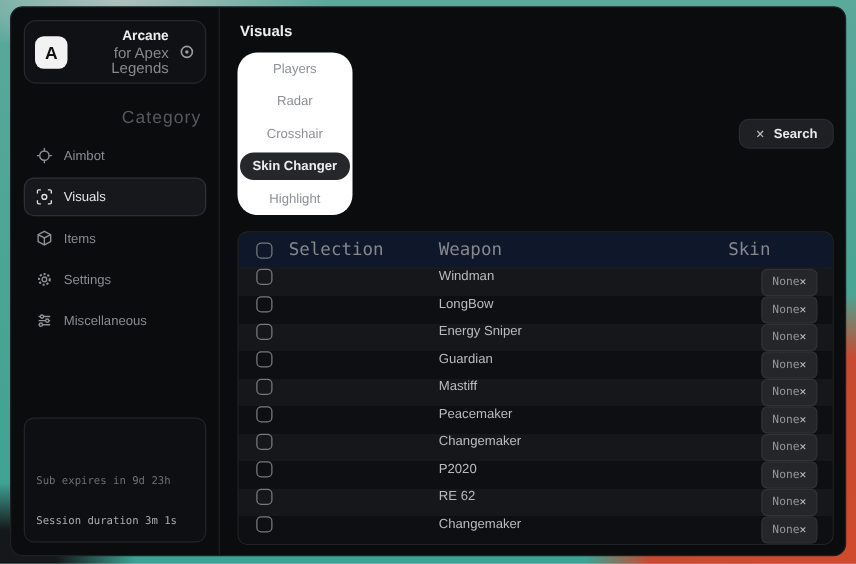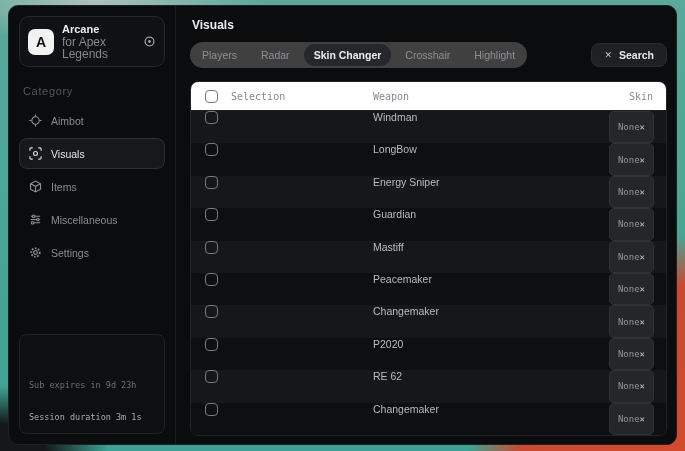--- a/index.html
+++ b/index.html
@@ -26,26 +26,26 @@
   .brand-card {
     display:flex; align-items:center; gap:8px;
     border:1px solid #26282c; background:#101114; border-radius:10px;
     padding:6px 8px; margin-bottom:12px;
   }
   .logo {
     width:26px; height:26px; border-radius:7px; background:#f2f2f2; color:#111;
     font-weight:bold; font-size:14px; display:flex; align-items:center; justify-content:center;
     flex:none;
   }
-  .brand-text { flex:1; min-width:0; }
+  .brand-text { flex:1; min-width:0;text-align:right; }
   .brand-title { color:#eceded; font-size:11px; font-weight:bold; line-height:13px; }
   .brand-sub { color:#85888d; font-size:12px; line-height:12px; }
   .brand-icon { color:#9b9ea3; flex:none; display:flex; }
 
-  .category { color:#55585d; font-size:11px; letter-spacing:.06em; margin:6px 4px 8px; }
+  .category { color:#55585d; font-size:14px; letter-spacing:.06em; margin:6px 4px 8px;text-align:right; }
 
   .nav-item {
     display:flex; align-items:center; gap:9px; color:#898c91; font-size:10.5px;
     padding:8px 9px; border:1px solid transparent; border-radius:8px; margin-bottom:2px;
     cursor:default;
   }
   .nav-item .ni-icon { display:flex; color:#8e9196; }
   .nav-item.active { background:#17181c; border-color:#2e3035; color:#e4e5e7; }
   .nav-item.active .ni-icon { color:#dfe0e2; }
 
@@ -56,43 +56,43 @@
   }
   .footer-line1 { color:#6c6f74;margin-top:35px; }
   .footer-line2 { color:#a9acb0;margin-top:17px; }
 
   
   .main { flex:1; display:flex; flex-direction:column; padding:0 9px 8px 14px; min-width:0; }
   .main-header { padding:12px 2px 10px; }
   .main-title { color:#ededee; font-size:12px; font-weight:bold; }
 
   .tab-row { display:flex; align-items:center; margin-bottom:13px; }
-  .tabs { display:flex; align-items:center; gap:4px; background:#404040; border-radius:16px; padding:2px; }
+  .tabs { display:flex; align-items:center; gap:4px; background:#ffffff; border-radius:16px; padding:2px;flex-direction:column; }
   .tab { color:#8d9095; font-size:10.5px; padding:5px 10px; border-radius:13px; white-space:nowrap; }
   .tab.active { background:#26272b; color:#ededef; font-weight:bold; }
   .search-btn {
     margin-left:auto; display:flex; align-items:center; gap:7px;
     background:#1e2023; border:1px solid #292b2f; border-radius:8px;
     color:#e7e8ea; font-size:10.5px; font-weight:bold; padding:5px 12px;
   }
   .search-btn .x { font-size:9px; color:#c3c5c8; font-weight:normal; }
 
   .table {
     border:1px solid #222428; border-radius:8px; overflow:hidden;
     display:flex; flex-direction:column; flex:1;
   }
   .thead {
     display:flex; align-items:center; height:29px; flex:none;
-    background:#ffffff; border-bottom:1px solid #1d1f22;
-    font-family:"DejaVu Sans Mono", monospace; font-size:10px; color:#85888d;
+    background:#0f172a; border-bottom:1px solid #1d1f22;
+    font-family:"DejaVu Sans Mono", monospace; font-size:14px; color:#85888d;
   }
   .col-check { width:40px; flex:none; display:flex; justify-content:center; }
   .col-sel { width:120px; flex:none; }
-  .col-weapon { flex:1;margin-left:22px; }
-  .col-skin { width:120px; flex:none; text-align:right; padding-right:13px; }
+  .col-weapon { flex:1; }
+  .col-skin { width:120px; flex:none; text-align:center; padding-right:13px; }
 
   .rows { display:flex; flex-direction:column; flex:1; }
   .row { display:flex; flex:1; min-height:0; }
   .row:nth-child(odd) { background:#16171b; }
   .row:nth-child(even) { background:#0e0f12; }
   .weapon-name { color:#b9bbbe; font-size:10.5px; }
 
   .checkbox {
     width:13px; height:13px; border:1.5px solid #777a7f; border-radius:4px; background:transparent;
   }
@@ -157,39 +157,39 @@
               <svg width="13" height="13" viewBox="0 0 14 14" fill="none" stroke="currentColor" stroke-width="1.2">
                 <path d="M7 1.2 12.4 4v6L7 12.8 1.6 10V4Z"></path>
                 <path d="M1.6 4 7 6.8 12.4 4M7 6.8v6"></path>
               </svg>
             </span>
     <span>Items</span>
   </div>
 
   <div class="nav-item">
     <span class="ni-icon">
+              <svg width="13" height="13" viewBox="0 0 14 14" fill="none" stroke="currentColor">
+                <circle cx="7" cy="7" r="4.6" stroke-width="1.8" stroke-dasharray="1.8 1.6"></circle>
+                <circle cx="7" cy="7" r="2" stroke-width="1.2"></circle>
+              </svg>
+            </span>
+    <span>Settings</span>
+  </div>
+
+  <div class="nav-item">
+    <span class="ni-icon">
               <svg width="13" height="13" viewBox="0 0 14 14" fill="none" stroke="currentColor" stroke-width="1.2">
                 <path d="M2 3.5h10M2 7h10M2 10.5h10"></path>
                 <circle cx="5" cy="3.5" r="1.4" fill="#0b0c0e"></circle>
                 <circle cx="9.5" cy="7" r="1.4" fill="#0b0c0e"></circle>
                 <circle cx="4" cy="10.5" r="1.4" fill="#0b0c0e"></circle>
               </svg>
             </span>
     <span>Miscellaneous</span>
   </div>
-
-  <div class="nav-item">
-    <span class="ni-icon">
-              <svg width="13" height="13" viewBox="0 0 14 14" fill="none" stroke="currentColor">
-                <circle cx="7" cy="7" r="4.6" stroke-width="1.8" stroke-dasharray="1.8 1.6"></circle>
-                <circle cx="7" cy="7" r="2" stroke-width="1.2"></circle>
-              </svg>
-            </span>
-    <span>Settings</span>
-  </div>
 </div>
 
       <div class="side-spacer"></div>
 
       <div class="footer-box">
         <div class="footer-line1">Sub expires in 9d 23h</div>
         <div class="footer-line2">Session duration 3m 1s</div>
       </div>
     </div>
 
@@ -202,26 +202,26 @@
         <div class="tabs" id="tabs">
   <div class="tab">
     <span>Players</span>
   </div>
 
   <div class="tab">
     <span>Radar</span>
   </div>
 
 
+  <div class="tab">
+    <span>Crosshair</span>
+  </div>
+
   <div class="tab active">
     <span>Skin Changer</span>
-  </div>
-
-  <div class="tab">
-    <span>Crosshair</span>
   </div>
 
   <div class="tab">
     <span>Highlight</span>
   </div>
 </div>
         <div class="search-btn">
           <span class="x">✕</span>
           <span>Search</span>
         </div>

